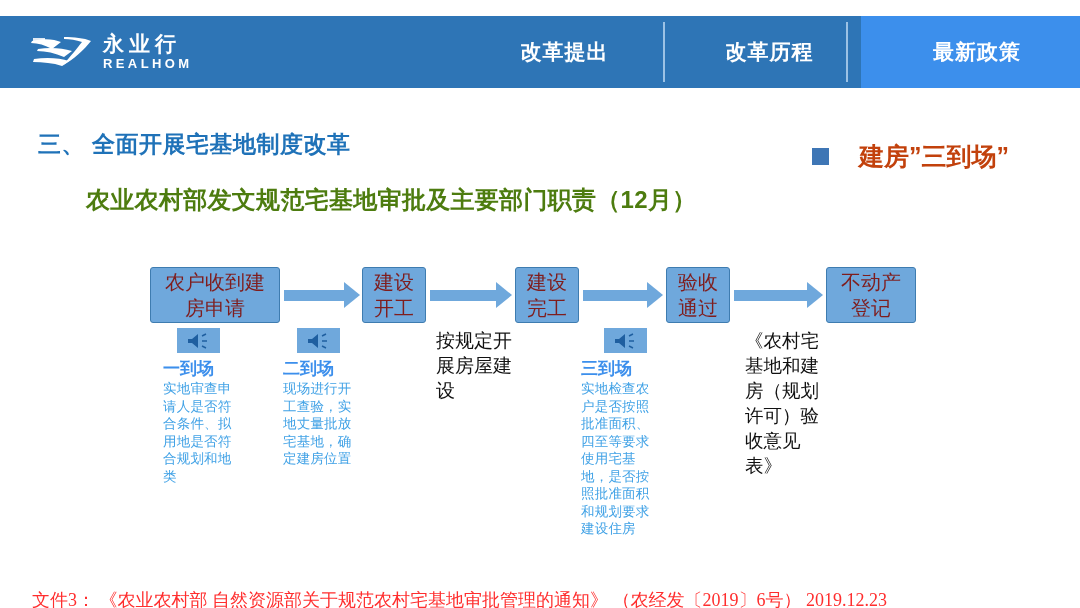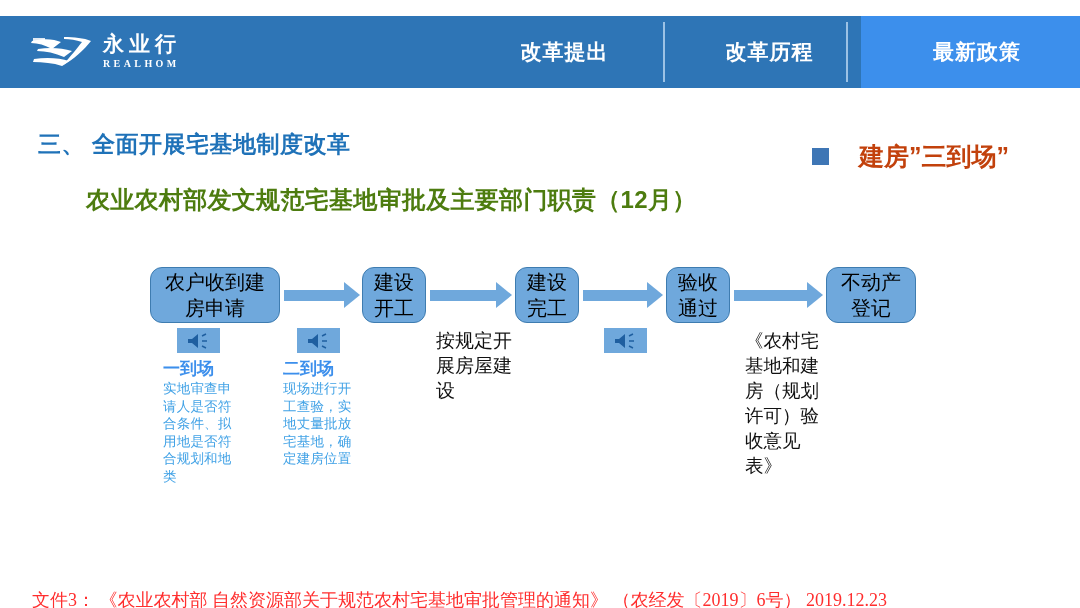--- a/index.html
+++ b/index.html
@@ -22,22 +22,22 @@
   }
   .logo-mark{
     width:66px;height:40px;position:relative;flex:none;
   }
   .logo-text{display:flex;flex-direction:column;justify-content:center;}
   .logo-cn{
     color:#ffffff;font-size:21px;font-weight:bold;letter-spacing:5px;
     line-height:21px;font-family:"DejaVu Sans","Liberation Sans",sans-serif;
   }
   .logo-en{
-    color:#ffffff;font-size:10px;letter-spacing:3.4px;line-height:13px;
-    margin-top:2px;font-family:Liberation Serif, serif;
+    color:#ffffff;font-size:13px;letter-spacing:3.4px;line-height:13px;
+    margin-top:2px;font-family:Liberation Sans, sans-serif;
     font-weight:bold;
   }
 
   .tabs{position:absolute;left:453px;top:0;height:72px;width:640px;}
   .tab{
     position:absolute;top:0;height:72px;
     display:flex;align-items:center;justify-content:center;
     color:#ffffff;font-size:21px;font-weight:bold;letter-spacing:1px;
     box-sizing:border-box;
   }
@@ -67,22 +67,22 @@
   }
   .bullet-square{width:17px;height:17px;background:#3E76B5;flex:none;}
   .bullet-label{
     color:#c2410c;font-size:25px;font-weight:bold;white-space:nowrap;
   }
 
   
   .flow{position:absolute;left:0;top:0;width:1080px;height:608px;}
   .fbox{
     position:absolute;
-    background:#6FA8DC;border:1.5px solid #3E7CB0;border-radius:12px;
-    color:#000000;font-size:20px;line-height:26px;font-weight:normal;
+    background:#6FA8DC;border:1.5px solid #3E7CB0;border-radius:3px;
+    color:#7f1d1d;font-size:20px;line-height:26px;font-weight:normal;
     display:flex;align-items:center;justify-content:center;text-align:center;
     box-sizing:border-box;
   }
   .arrow{
     position:absolute;height:26px;
   }
   .arrow .shaft{
     position:absolute;left:0;top:8px;height:11px;background:#6FA8DC;
   }
   .arrow .head{
@@ -211,20 +211,24 @@
     <div class="col" style="left:163px;top:342px;">
       <div class="col-head">一到场</div>
       <div class="col-body">实地审查申请人是否符合条件、拟用地是否符合规划和地类</div>
     </div>
 
     <div class="col" style="left:283px;top:342px;">
       <div class="col-head">二到场</div>
       <div class="col-body">现场进行开工查验，实地丈量批放宅基地，确定建房位置</div>
     </div>
 
+    <div class="col" style="left:581px;top:342px;">
+      <div class="col-head">三到场</div>
+      <div class="col-body">实地检查农户是否按照批准面积、四至等要求使用宅基地，是否按照批准面积和规划要求建设住房</div>
+    </div>
 
     <div class="blacknote" style="left:436px;top:312px;">按规定开展房屋建设</div>
     <div class="blacknote2" style="left:745px;top:312px;">《农村宅基地和建房（规划许可）验收意见表》</div>
   </div>
 
   <div class="footer">文件3： 《农业农村部 自然资源部关于规范农村宅基地审批管理的通知》 （农经发〔2019〕6号） 2019.12.23</div>
 
 </div>
 
 </body></html>

